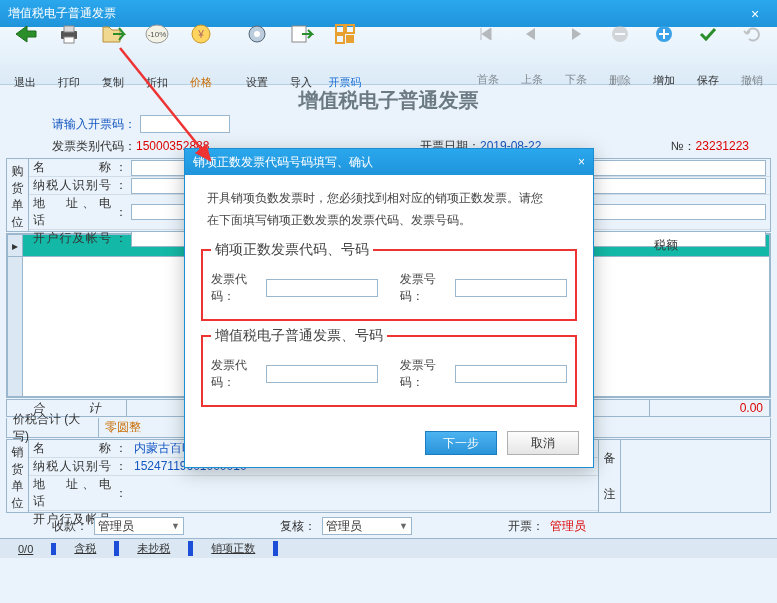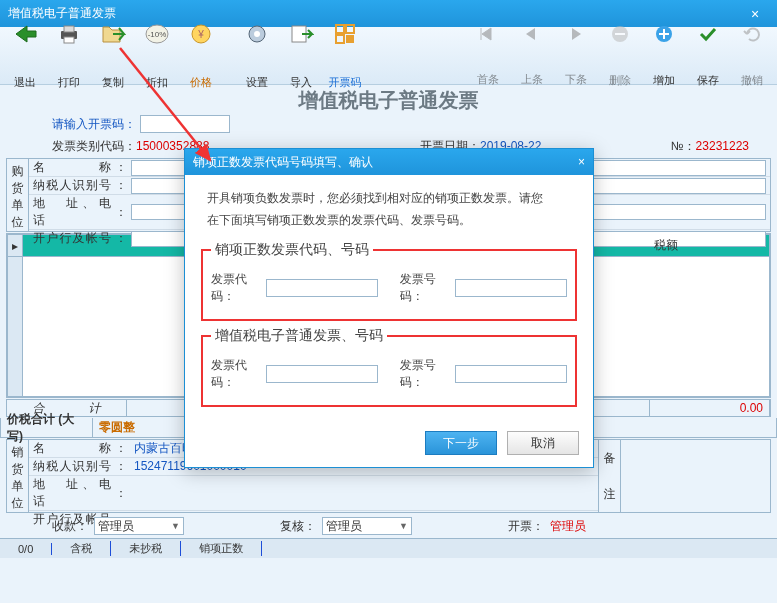--- a/index.html
+++ b/index.html
@@ -50,32 +50,32 @@
 .grid table { width: 100%; border-collapse: collapse; font-size: 12px; }
 .grid th, .grid td { border: 1px solid #9bb7cd; padding: 2px 4px; text-align: center; height: 18px; background: #fff; }
 .grid th { background: #14b8a6; font-weight: normal; }
 .grid .expand { width: 14px; background: #dbe8f3; }
 
 
 .totals { border: 1px solid #9bb7cd; margin: 1px 6px; display: flex; height: 18px; }
 .totals div { border-right: 1px solid #9bb7cd; display: flex; align-items: center; padding: 0 6px; }
 .totals .tlabel { width: 120px; justify-content: center; letter-spacing: 16px; padding-left: 22px; font-style: italic; }
 .totals .tval { flex: 1; justify-content: flex-end; }
-.totals2 { border: 1px solid #9bb7cd; border-top: none; margin: 0 0; display: flex; height: 20px; align-items: center; font-weight: bold; }
+.totals2 { border: 1px solid #9bb7cd; border-top: none; margin: 0 6px; display: flex; height: 20px; align-items: center; }
 .totals2 .cap { width: 92px; padding: 0 6px; border-right: 1px solid #9bb7cd; height: 100%; display: flex; align-items: center; }
 .totals2 .amt { flex: 1; padding: 0 6px; }
 
 
 .ops { display: flex; align-items: center; gap: 6px; padding: 2px 8px; height: 24px; }
 .ops .sel { display: inline-flex; align-items: center; border: 1px solid #9bb7cd; background: #fff; height: 18px; padding: 0 3px; min-width: 90px; }
 .ops .sel .dd { margin-left: auto; font-size: 9px; color: #666; }
 
 
 .footer { display: flex; gap: 0; border-top: 1px solid #9bb7cd; background: #dbe8f3; height: 20px; align-items: center; font-size: 11px; }
-.footer .c { padding: 0 18px; border-right: 1px solid #1d4ed8; }
+.footer .c { padding: 0 18px; border-right: 5px solid #1d4ed8; text-decoration: underline; }
 .modal { position: absolute; left: 184px; top: 148px; width: 410px; background: #fff; border: 1px solid #1c8fd4; box-shadow: 0 4px 18px rgba(0,0,0,0.25); z-index: 100; }
 .modal .mtitle { height: 26px; background: linear-gradient(#2aa7ed,#1f94db); color: #fff; display: flex; align-items: center; justify-content: space-between; padding: 0 8px; font-size: 12px; }
 .modal .mbody { padding: 12px 16px 8px; font-size: 12px; color: #444; }
 .modal .mtext { line-height: 22px; margin-bottom: 10px; text-align: left; padding: 0 6px; }
 .modal fieldset { border: 1px solid #bcd; margin: 6px 0; padding: 12px 8px 14px; }
 .modal fieldset.hl { border: 2px solid #e33; }
 .modal legend { font-size: 14px; padding: 0 4px; }
 .modal .frow2 { display: flex; align-items: center; gap: 4px; }
 .modal .frow2 .minp { width: 112px; height: 18px; border: 1px solid #9bb7cd; }
 .modal .mbtns { display: flex; justify-content: flex-end; gap: 10px; padding: 10px 14px 12px; }

